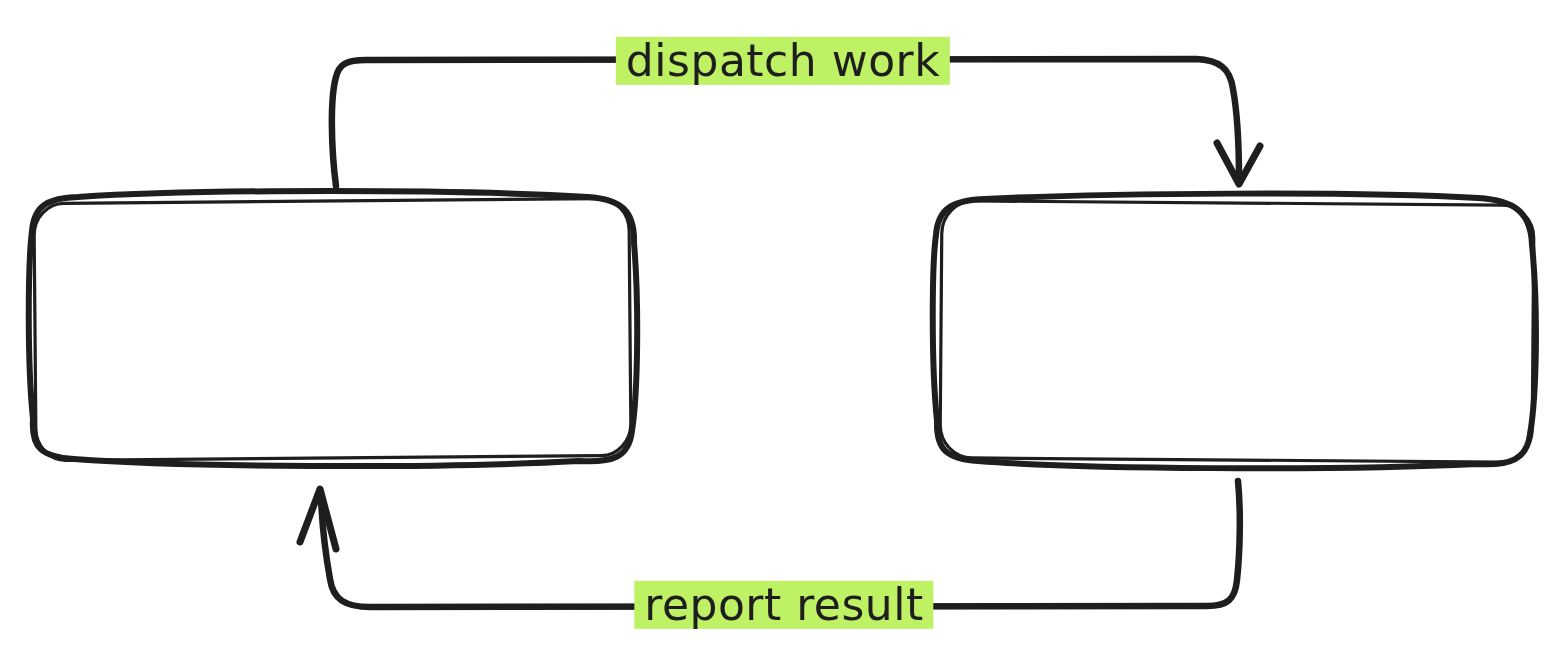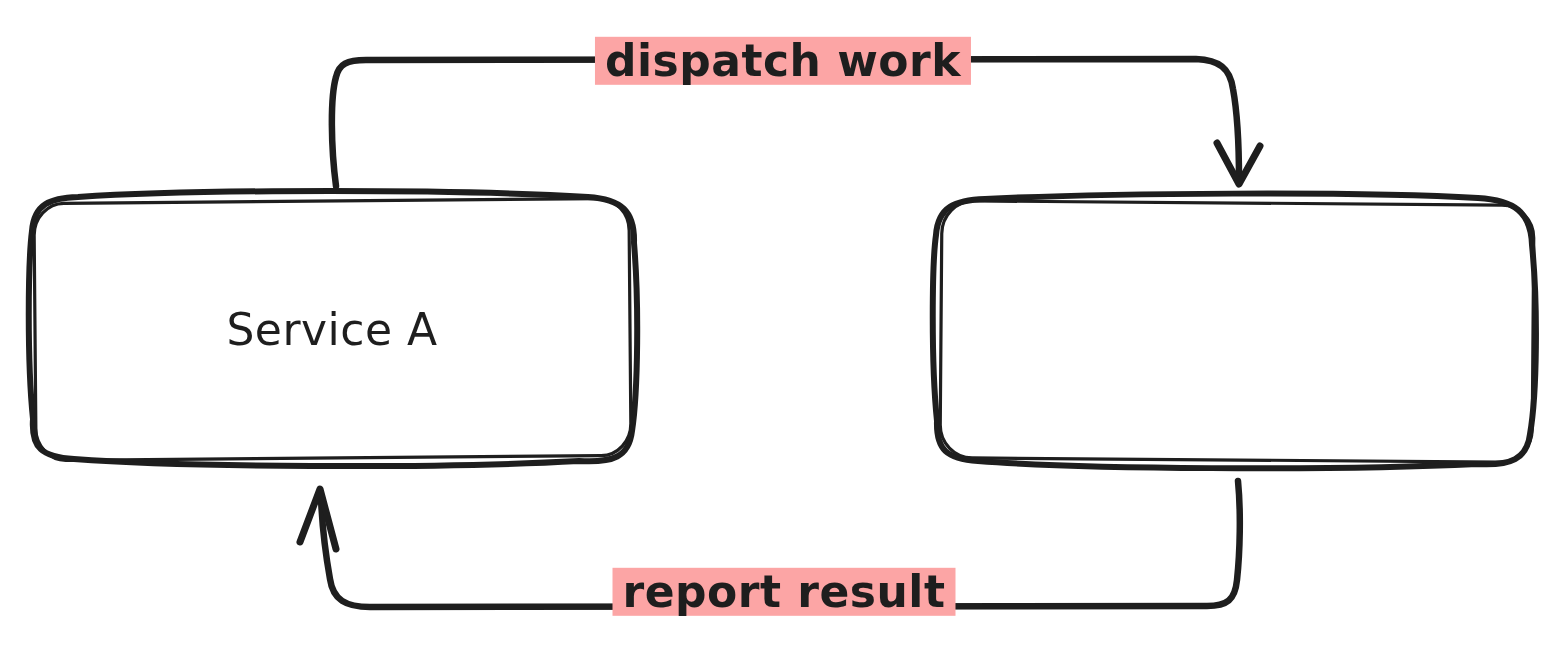--- a/index.html
+++ b/index.html
@@ -23,28 +23,27 @@
     position: absolute;
     transform: translate(-50%, -50%);
     color: #1e1e1e;
     font-size: 44px;
     letter-spacing: 0.5px;
     white-space: nowrap;
     line-height: 1.1;
     user-select: none;
   }
   .edge-label {
-    background: #fca5a5;
+    background: #bef264;
     padding: 0 10px;
-    font-weight: bold;
   }
   .node-label-a { left: 332px; top: 330px; }
   .node-label-b { left: 1237px; top: 332px; }
   .edge-label-top { left: 783px; top: 61px; }
-  .edge-label-bottom { left: 784px; top: 592px; }
+  .edge-label-bottom { left: 784px; top: 605px; }
 </style>
 </head>
 <body>
 
 <div class="canvas">
 
   <svg class="diagram-lines" viewBox="0 0 1568 665" fill="none" stroke="#1e1e1e" stroke-linecap="round" stroke-linejoin="round">
 
     <g>
       <path stroke-width="6" d="M 78 197
@@ -86,20 +85,19 @@
       <path stroke-width="6.5" d="M 1238 481
                C 1241 512, 1240 552, 1237 580
                C 1235 600, 1227 606, 1207 606
                L 370 607
                C 346 607, 333 600, 330 579
                C 325 551, 322 523, 321 498"></path>
       <path stroke-width="7" d="M 300 542 L 320 489 L 336 549"></path>
     </g>
   </svg>
 
-  <div class="label node-label-a">Service A</div>
 
 
   <div class="label edge-label edge-label-top">dispatch work</div>
 
   <div class="label edge-label edge-label-bottom">report result</div>
 
 </div>
 
 </body></html>

